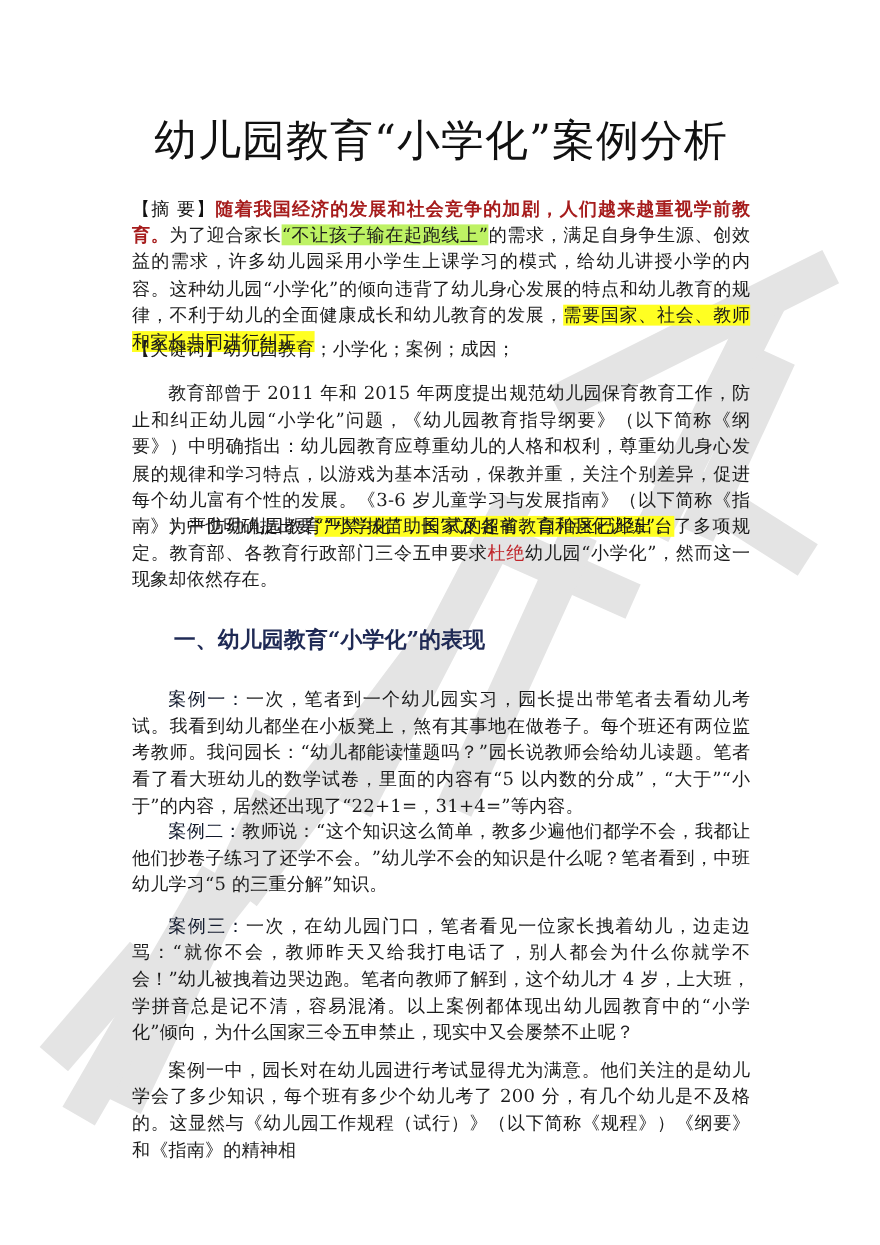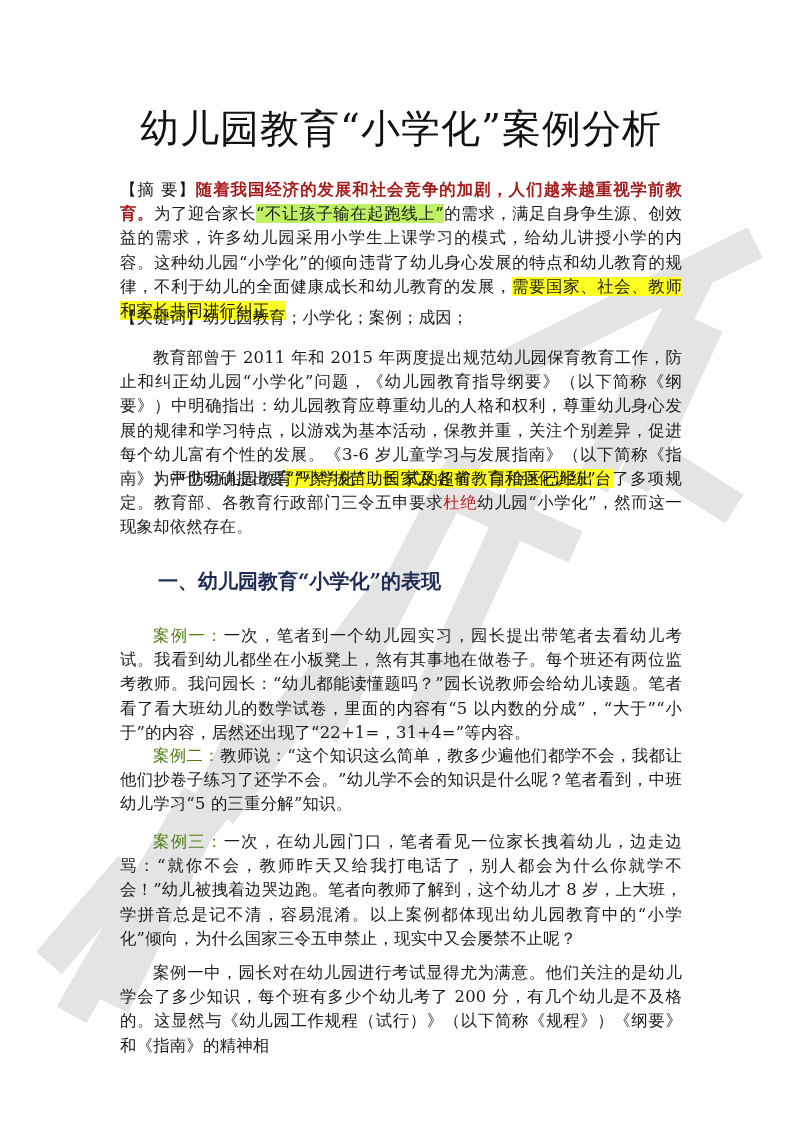--- a/index.html
+++ b/index.html
@@ -8,21 +8,21 @@
   .watermark { position: absolute; left: 0; top: 0; width: 800px; height: 1132px; pointer-events: none; z-index: 0; }
   .content { position: absolute; left: 120px; top: 0; width: 562px; z-index: 1; }
   .title { position: absolute; left: 0; top: 104px; width: 562px; text-align: center; font-size: 39px; line-height: 50px; letter-spacing: 1px; font-weight: normal; color: #111; margin: 0; }
   .para { position: absolute; left: 0; width: 562px; font-size: 16.4px; line-height: 24.2px; text-align: justify; margin: 0; letter-spacing: 0.2px; }
   .indent { text-indent: 33px; }
   .bold-red { color: #a61c1c; font-weight: bold; }
   .red { color: #c0262b; }
   .hl-green { background: #bef264; }
   .hl-yellow { background: #ffff22; }
   .heading { position: absolute; left: 38px; top: 568px; font-size: 20px; line-height: 26px; color: #1f2a55; margin: 0; }
-  .case-label { color: #4d7c0f; }
+  .case-label { color: #0f172a; }
 </style>
 </head>
 <body>
 
 <div class="page">
 
   <svg class="watermark" viewBox="0 0 800 1132" xmlns="http://www.w3.org/2000/svg">
     <g fill="none" stroke="#e4e4e4" stroke-width="34" stroke-linecap="square">
       <path d="M690 290 L600 470"></path>
       <path d="M700 340 L640 470"></path>
@@ -50,18 +50,18 @@
     <p class="para indent" style="top:346px;"><span>教育部曾于 2011 年和 2015 年两度提出规范幼儿园保育教育工作，防止和纠正幼儿园“小学化”问题，《幼儿园教育指导纲要》（以下简称《纲要》）中明确指出：幼儿园教育应尊重幼儿的人格和权利，尊重幼儿身心发展的规律和学习特点，以游戏为基本活动，保教并重，关注个别差异，促进每个幼儿富有个性的发展。《3-6 岁儿童学习与发展指南》（以下简称《指南》）中也明确提出要</span><span class="hl-yellow">“严禁‘拔苗助长’式的超前教育和强化训练”。</span></p>
 
     <p class="para indent" style="top:467px;"><span>为严防幼儿园教育“小学化”，国家及各省、自治区已经出台了多项规定。教育部、各教育行政部门三令五申要求</span><span class="red">杜绝</span><span>幼儿园“小学化”，然而这一现象却依然存在。</span></p>
 
     <h2 class="heading">一、幼儿园教育“小学化”的表现</h2>
 
     <p class="para indent" style="top:624px;"><span class="case-label">案例一：</span><span>一次，笔者到一个幼儿园实习，园长提出带笔者去看幼儿考试。我看到幼儿都坐在小板凳上，煞有其事地在做卷子。每个班还有两位监考教师。我问园长：“幼儿都能读懂题吗？”园长说教师会给幼儿读题。笔者看了看大班幼儿的数学试卷，里面的内容有“5 以内数的分成”，“大于”“小于”的内容，居然还出现了“22+1=，31+4=”等内容。</span></p>
 
     <p class="para indent" style="top:744px;"><span class="case-label">案例二：</span><span>教师说：“这个知识这么简单，教多少遍他们都学不会，我都让他们抄卷子练习了还学不会。”幼儿学不会的知识是什么呢？笔者看到，中班幼儿学习“5 的三重分解”知识。</span></p>
 
-    <p class="para indent" style="top:830px;"><span class="case-label">案例三：</span><span>一次，在幼儿园门口，笔者看见一位家长拽着幼儿，边走边骂：“就你不会，教师昨天又给我打电话了，别人都会为什么你就学不会！”幼儿被拽着边哭边跑。笔者向教师了解到，这个幼儿才 8 岁，上大班，学拼音总是记不清，容易混淆。以上案例都体现出幼儿园教育中的“小学化”倾向，为什么国家三令五申禁止，现实中又会屡禁不止呢？</span></p>
+    <p class="para indent" style="top:830px;"><span class="case-label">案例三：</span><span>一次，在幼儿园门口，笔者看见一位家长拽着幼儿，边走边骂：“就你不会，教师昨天又给我打电话了，别人都会为什么你就学不会！”幼儿被拽着边哭边跑。笔者向教师了解到，这个幼儿才 4 岁，上大班，学拼音总是记不清，容易混淆。以上案例都体现出幼儿园教育中的“小学化”倾向，为什么国家三令五申禁止，现实中又会屡禁不止呢？</span></p>
 
     <p class="para indent" style="top:961px;">案例一中，园长对在幼儿园进行考试显得尤为满意。他们关注的是幼儿学会了多少知识，每个班有多少个幼儿考了 200 分，有几个幼儿是不及格的。这显然与《幼儿园工作规程（试行）》（以下简称《规程》）《纲要》和《指南》的精神相</p>
 
   </div>
 </div>
 
 </body></html>

